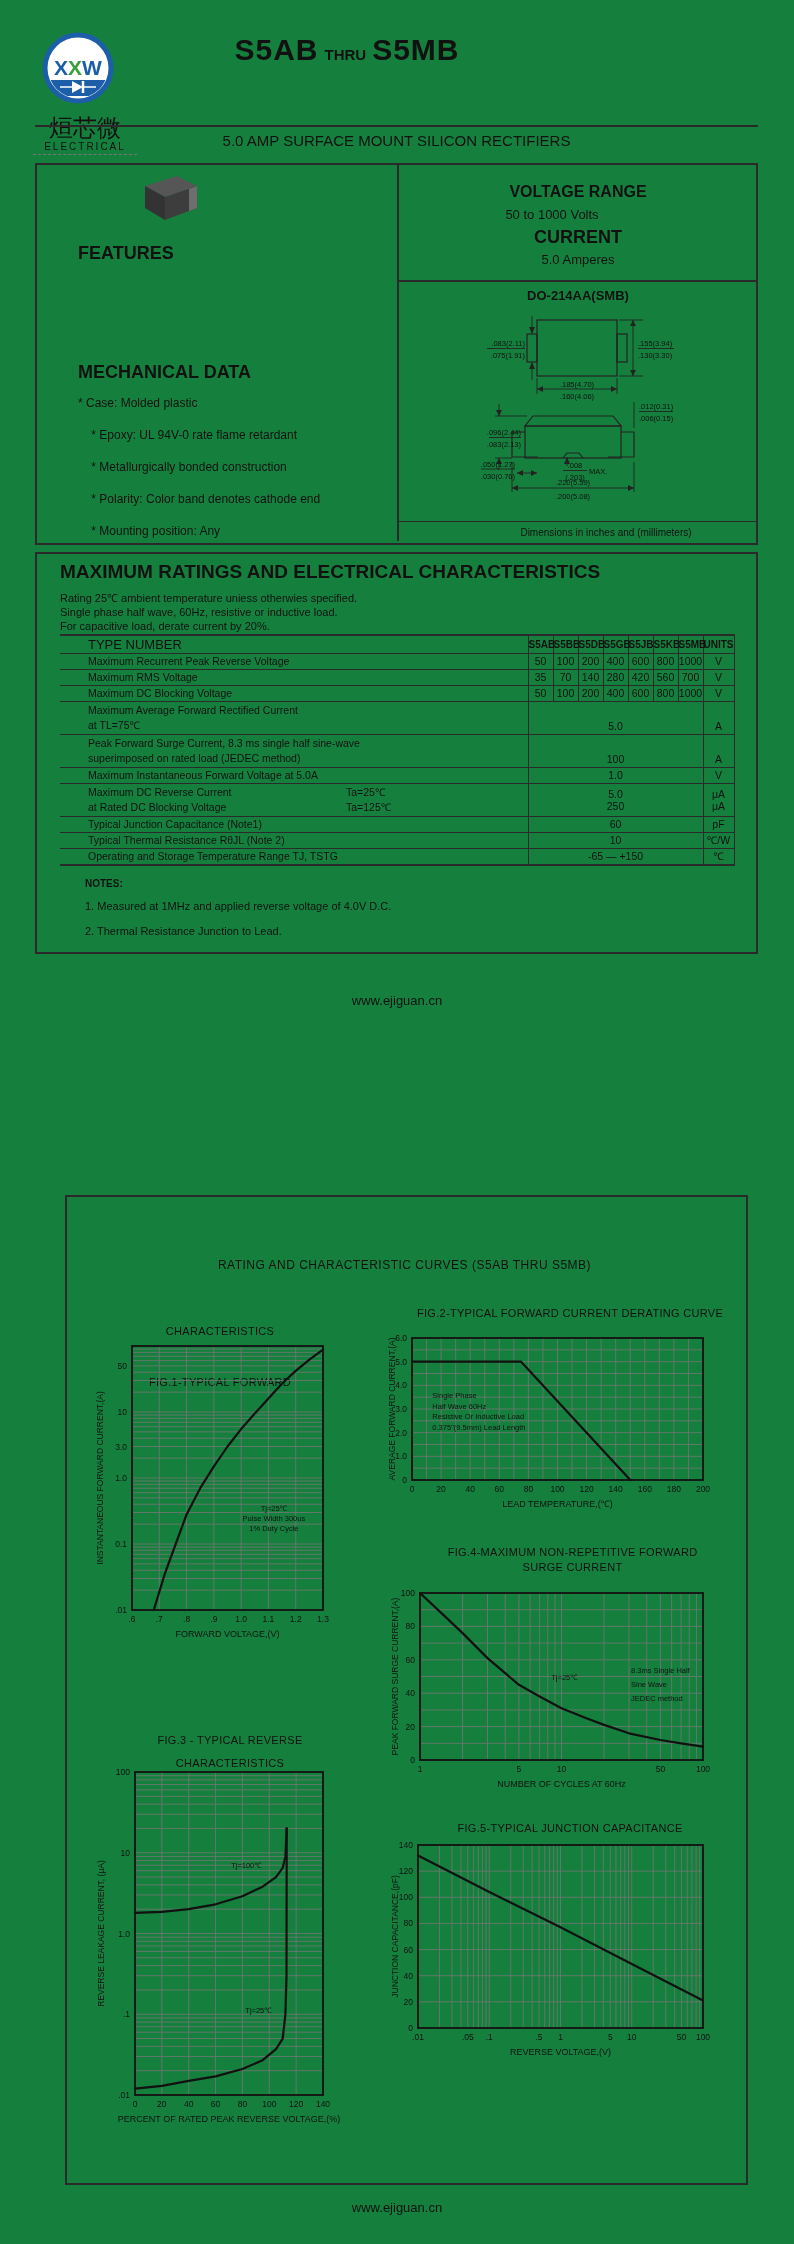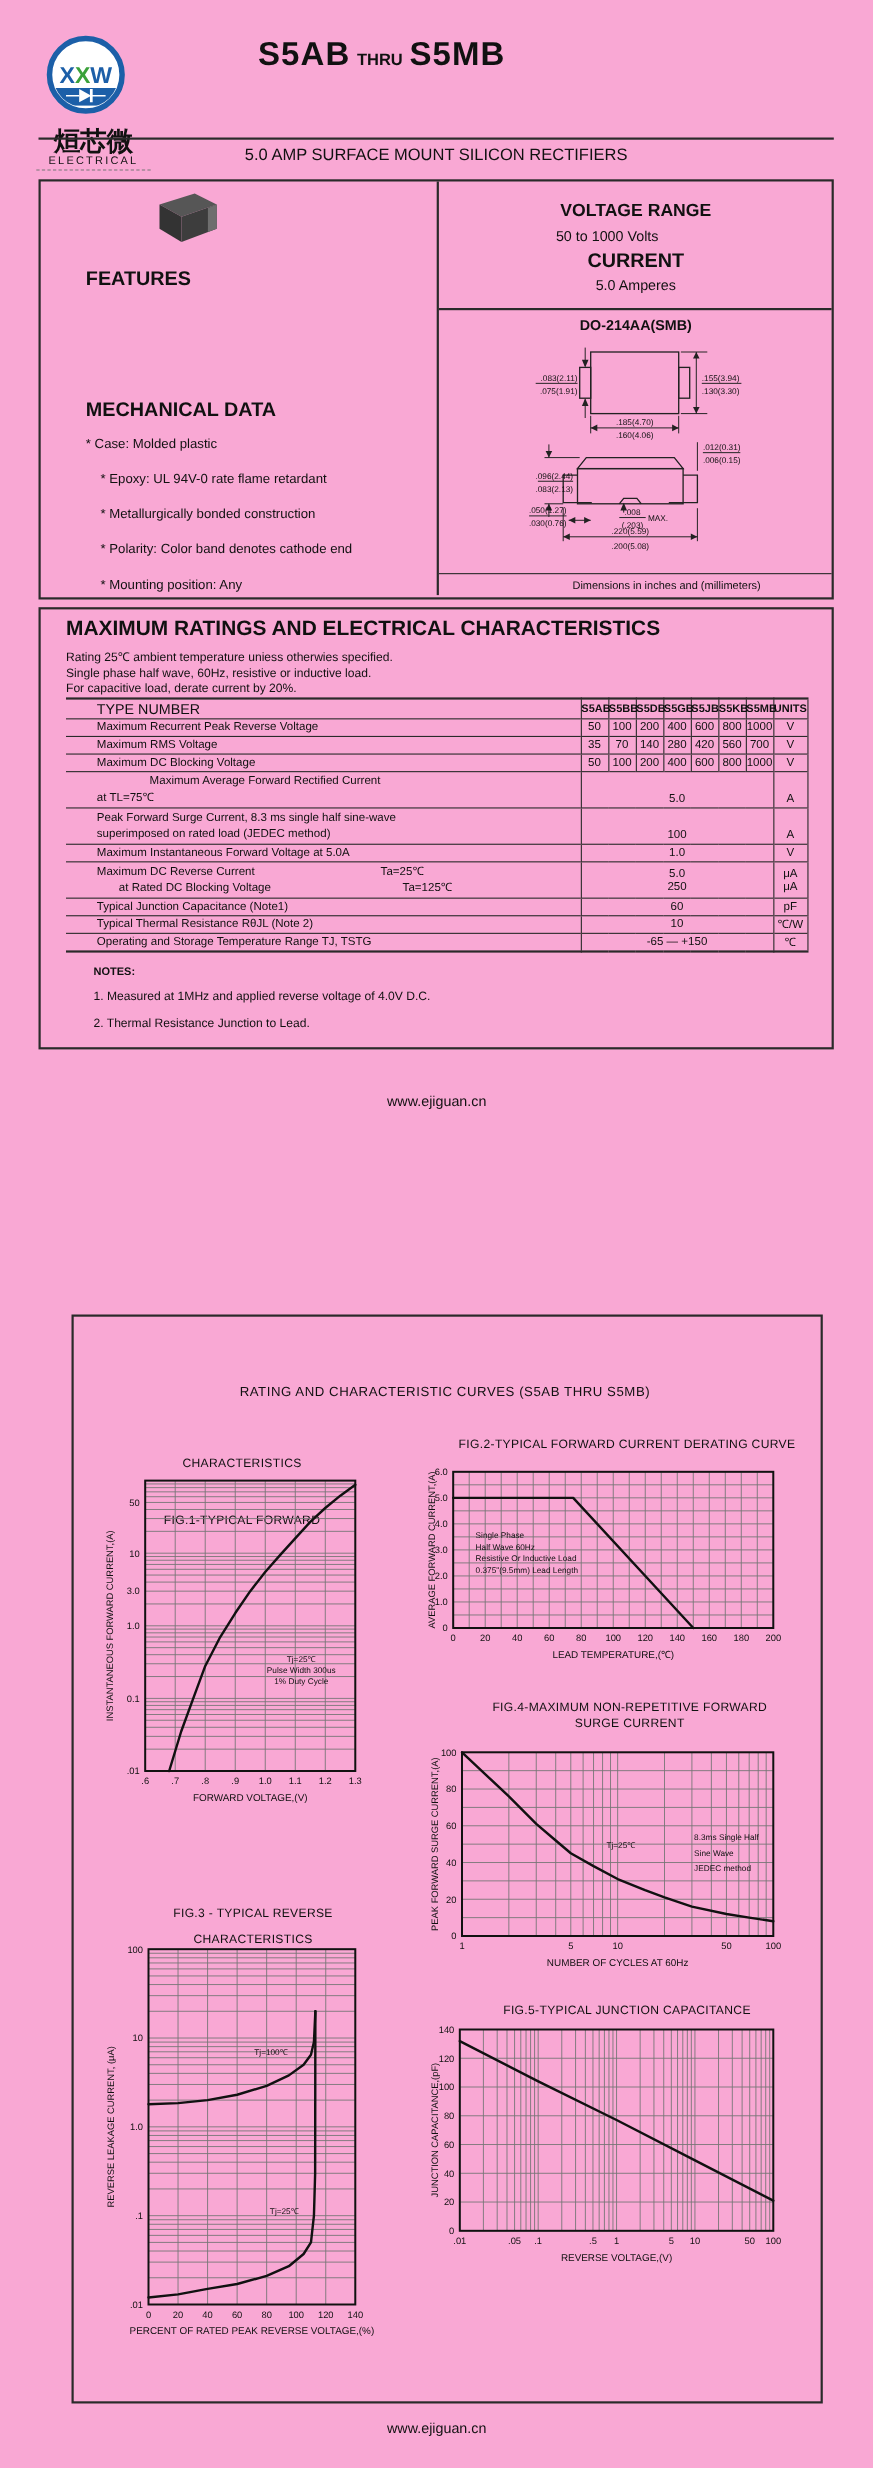--- a/index.html
+++ b/index.html
@@ -1,28 +1,28 @@
 <!DOCTYPE html>
 <html><head>
 <meta charset="utf-8">
 <style>
   html,body{margin:0;padding:0;background:#fff}
-  #page{position:relative;width:794px;height:2244px;background:#f9a8d4;
+  #page{position:relative;width:794px;height:2244px;background:#15803d;
         font-family:"Liberation Sans",sans-serif;color:#111;overflow:hidden}
   .abs{position:absolute}
   .ctr{text-align:center}
   .hline{position:absolute;background:#2a2a2a;height:2px}
   .vline{position:absolute;background:#2a2a2a;width:2px}
   .box{position:absolute;border:2px solid #2a2a2a}
 
   
   .doc-title{font-weight:bold;font-size:30px;letter-spacing:1px}
   .doc-title .thru{font-size:15px;letter-spacing:0;padding:0 6px}
   .subtitle{font-size:15px}
-  .logo-cn{font-size:24px;font-weight:bold}
+  .logo-cn{font-size:24px;font-weight:normal}
   .logo-en{font-size:10px;letter-spacing:2px;border-bottom:1px dashed #777;padding-bottom:2px}
 
   
   .h1{font-size:18px;font-weight:bold}
   .bullets{font-size:12px;line-height:17px;white-space:pre}
   .h2{font-size:16px;font-weight:bold}
   .small{font-size:13px}
   .pkgname{font-size:13px;font-weight:bold}
   .dimnote{font-size:10px}
 
@@ -258,21 +258,21 @@
             <td class="v">100</td>
             <td class="v">200</td>
             <td class="v">400</td>
             <td class="v">600</td>
             <td class="v">800</td>
             <td class="v">1000</td>
             <td class="u">V</td>
           </tr>
           <tr style="height: 33px;">
             <td class="lbl">
-              <div style="position: relative; margin-left: 48px;">Maximum Average Forward Rectified Current</div>
+              <div style="position: relative;">Maximum Average Forward Rectified Current</div>
               <div style="position: relative;">at TL=75℃</div>
             </td>
             <td class="v bot" colspan="7">5.0</td>
             <td class="u bot">A</td>
           </tr>
           <tr style="height: 33px;">
             <td class="lbl">
               <div style="position: relative;">Peak Forward Surge Current, 8.3 ms single half sine-wave</div>
               <div style="position: relative;">superimposed on rated load (JEDEC method)</div>
             </td>
@@ -282,21 +282,21 @@
           <tr style="height: 16px;">
             <td class="lbl">
               <div style="position: relative;">Maximum Instantaneous Forward Voltage at 5.0A</div>
             </td>
             <td class="v" colspan="7">1.0</td>
             <td class="u">V</td>
           </tr>
           <tr style="height: 33px;">
             <td class="lbl">
               <div style="position: relative;">Maximum DC Reverse Current<span class="cond">Ta=25℃</span></div>
-              <div style="position: relative; margin-left: 20px;">at Rated DC Blocking Voltage<span class="cond">Ta=125℃</span></div>
+              <div style="position: relative;">at Rated DC Blocking Voltage<span class="cond">Ta=125℃</span></div>
             </td>
             <td class="v" colspan="7">
               <div>5.0</div>
               <div>250</div>
             </td>
             <td class="u">
               <div>μA</div>
               <div>μA</div>
             </td>
           </tr>

